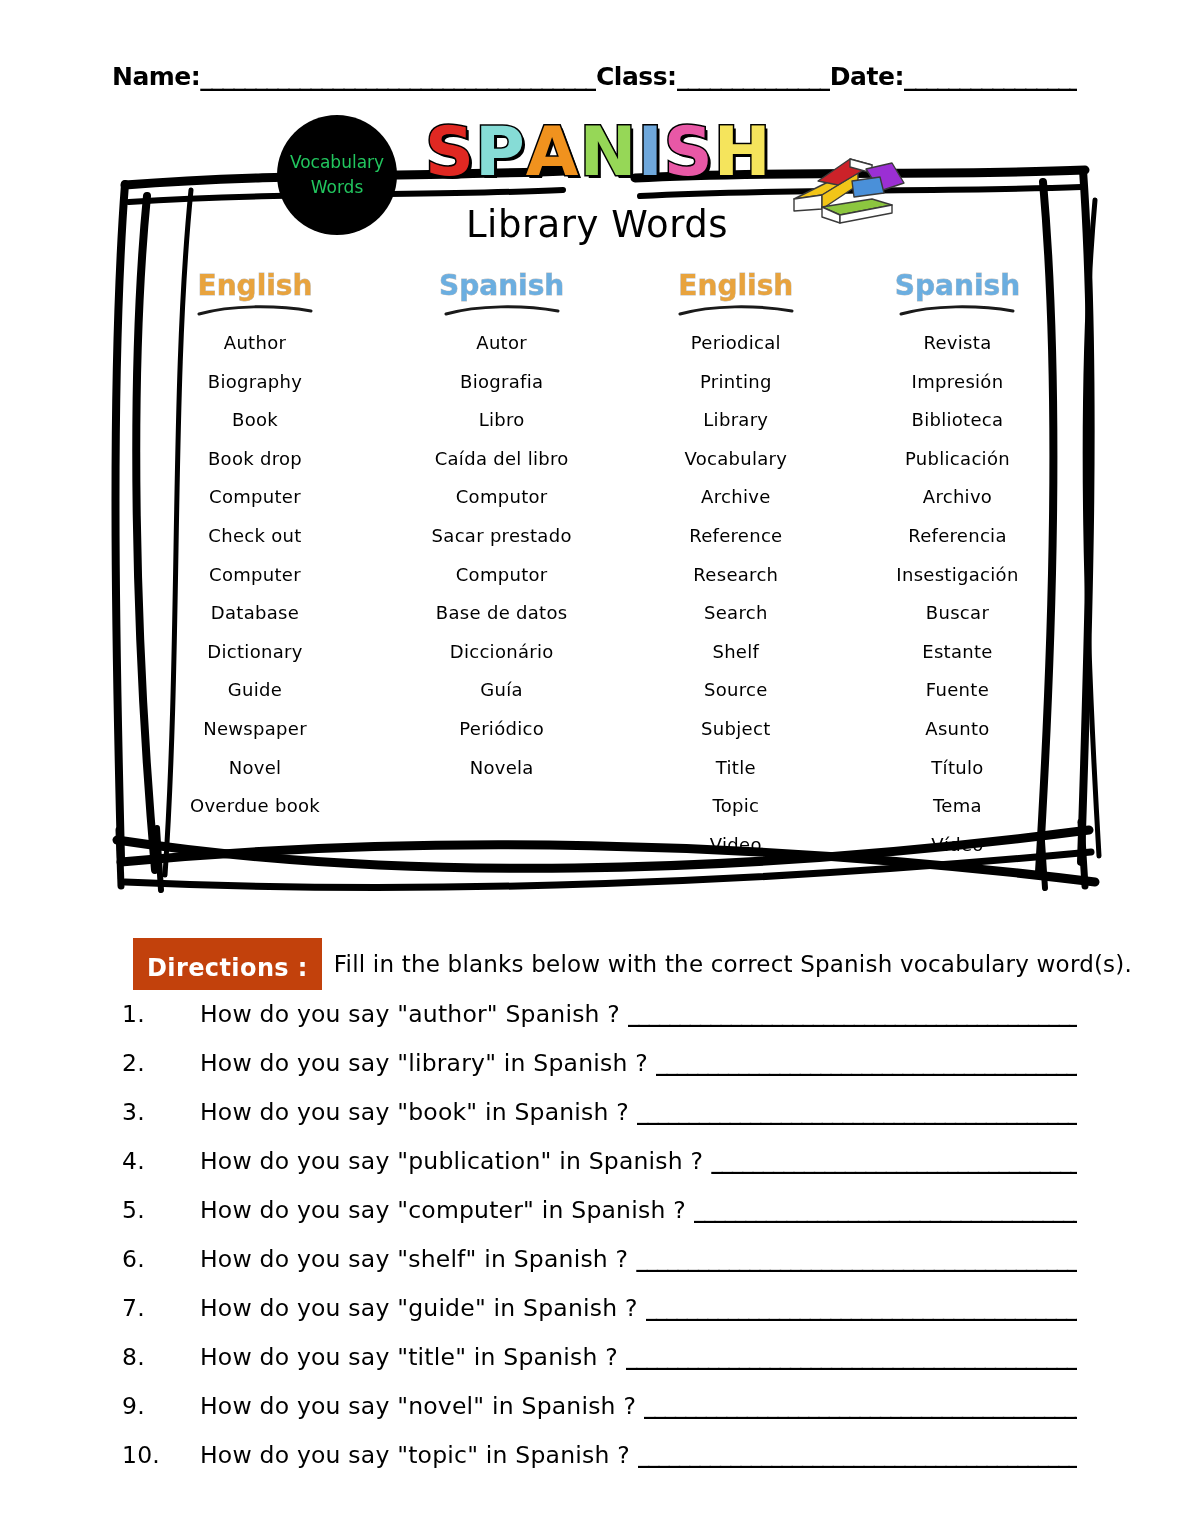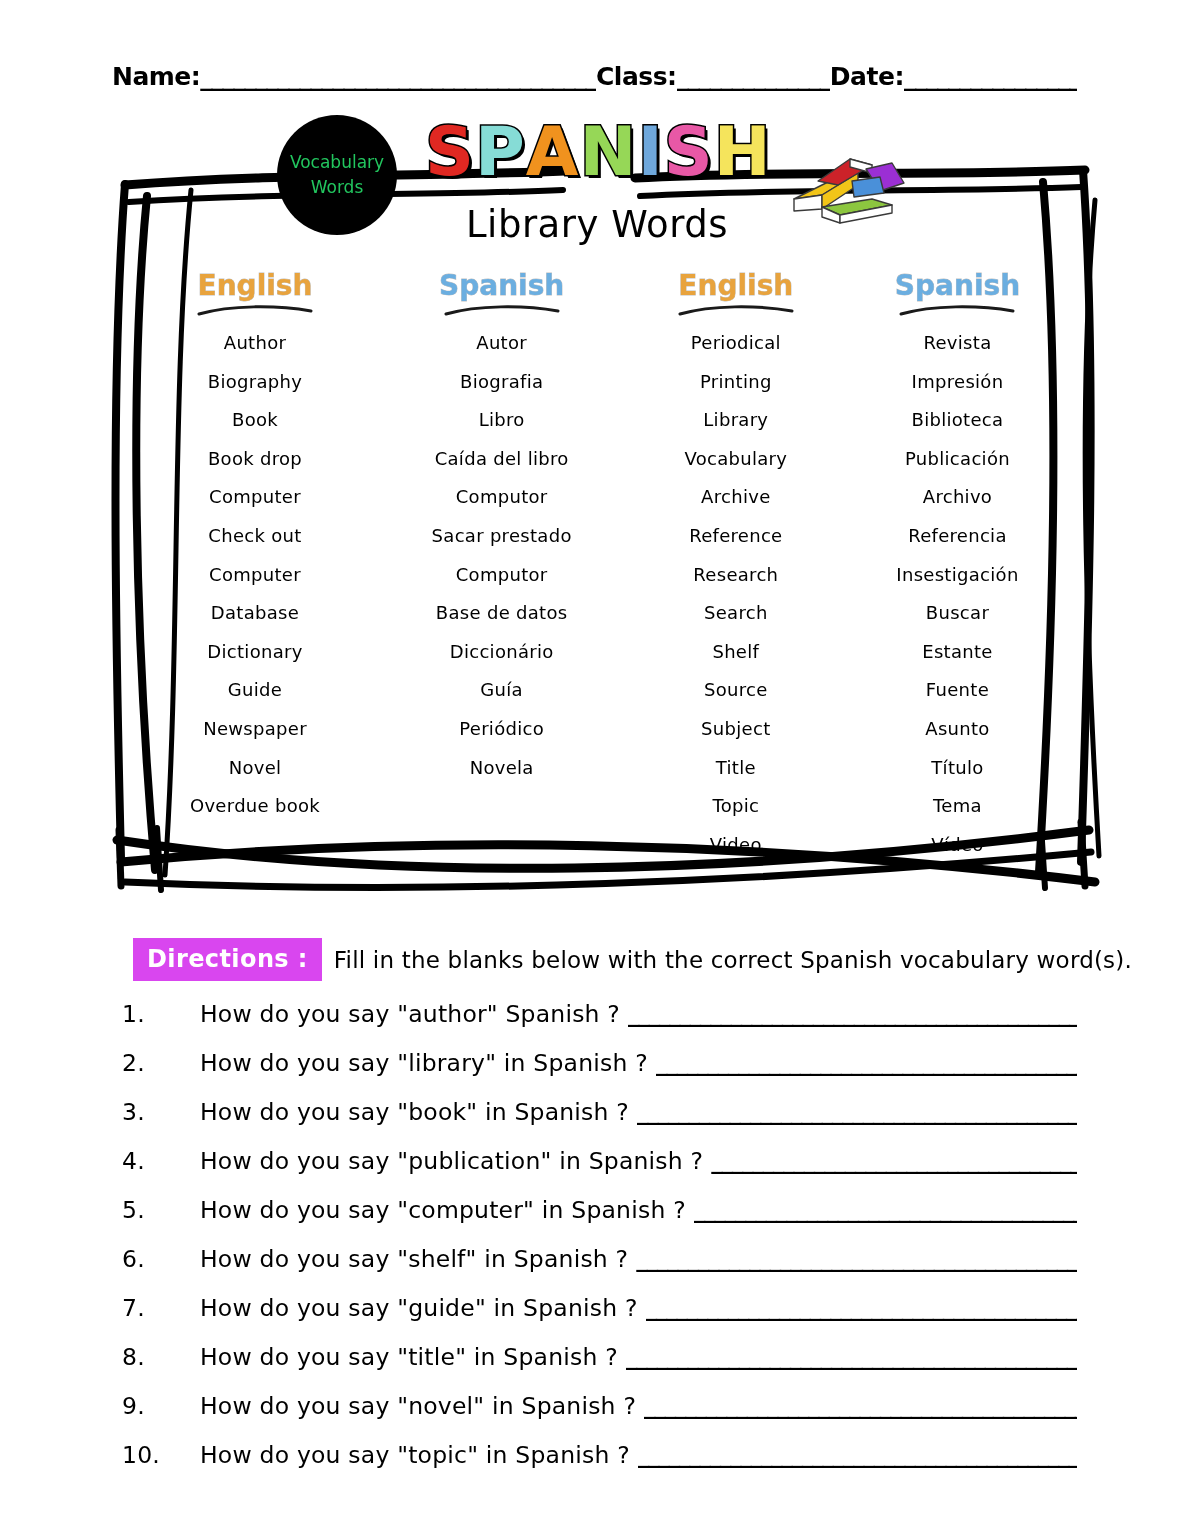--- a/index.html
+++ b/index.html
@@ -137,25 +137,25 @@
   
   .directions-row {
     position: absolute;
     top: 938px;
     left: 133px;
     width: 960px;
     display: flex;
     align-items: center;
   }
   .directions-badge {
-    background: #d946ef;
+    background: #c2410c;
     color: #fff;
     font-size: 24px;
     font-weight: 700;
-    padding: 7px 14px 8px;
+    padding: 16px 14px 8px;
     letter-spacing: 0.4px;
     white-space: nowrap;
     font-family: "DejaVu Sans", sans-serif;
   }
   .directions-text {
     font-size: 23px;
     margin-left: 12px;
     letter-spacing: 0.2px;
     white-space: nowrap;
     font-family: "DejaVu Sans", sans-serif;

